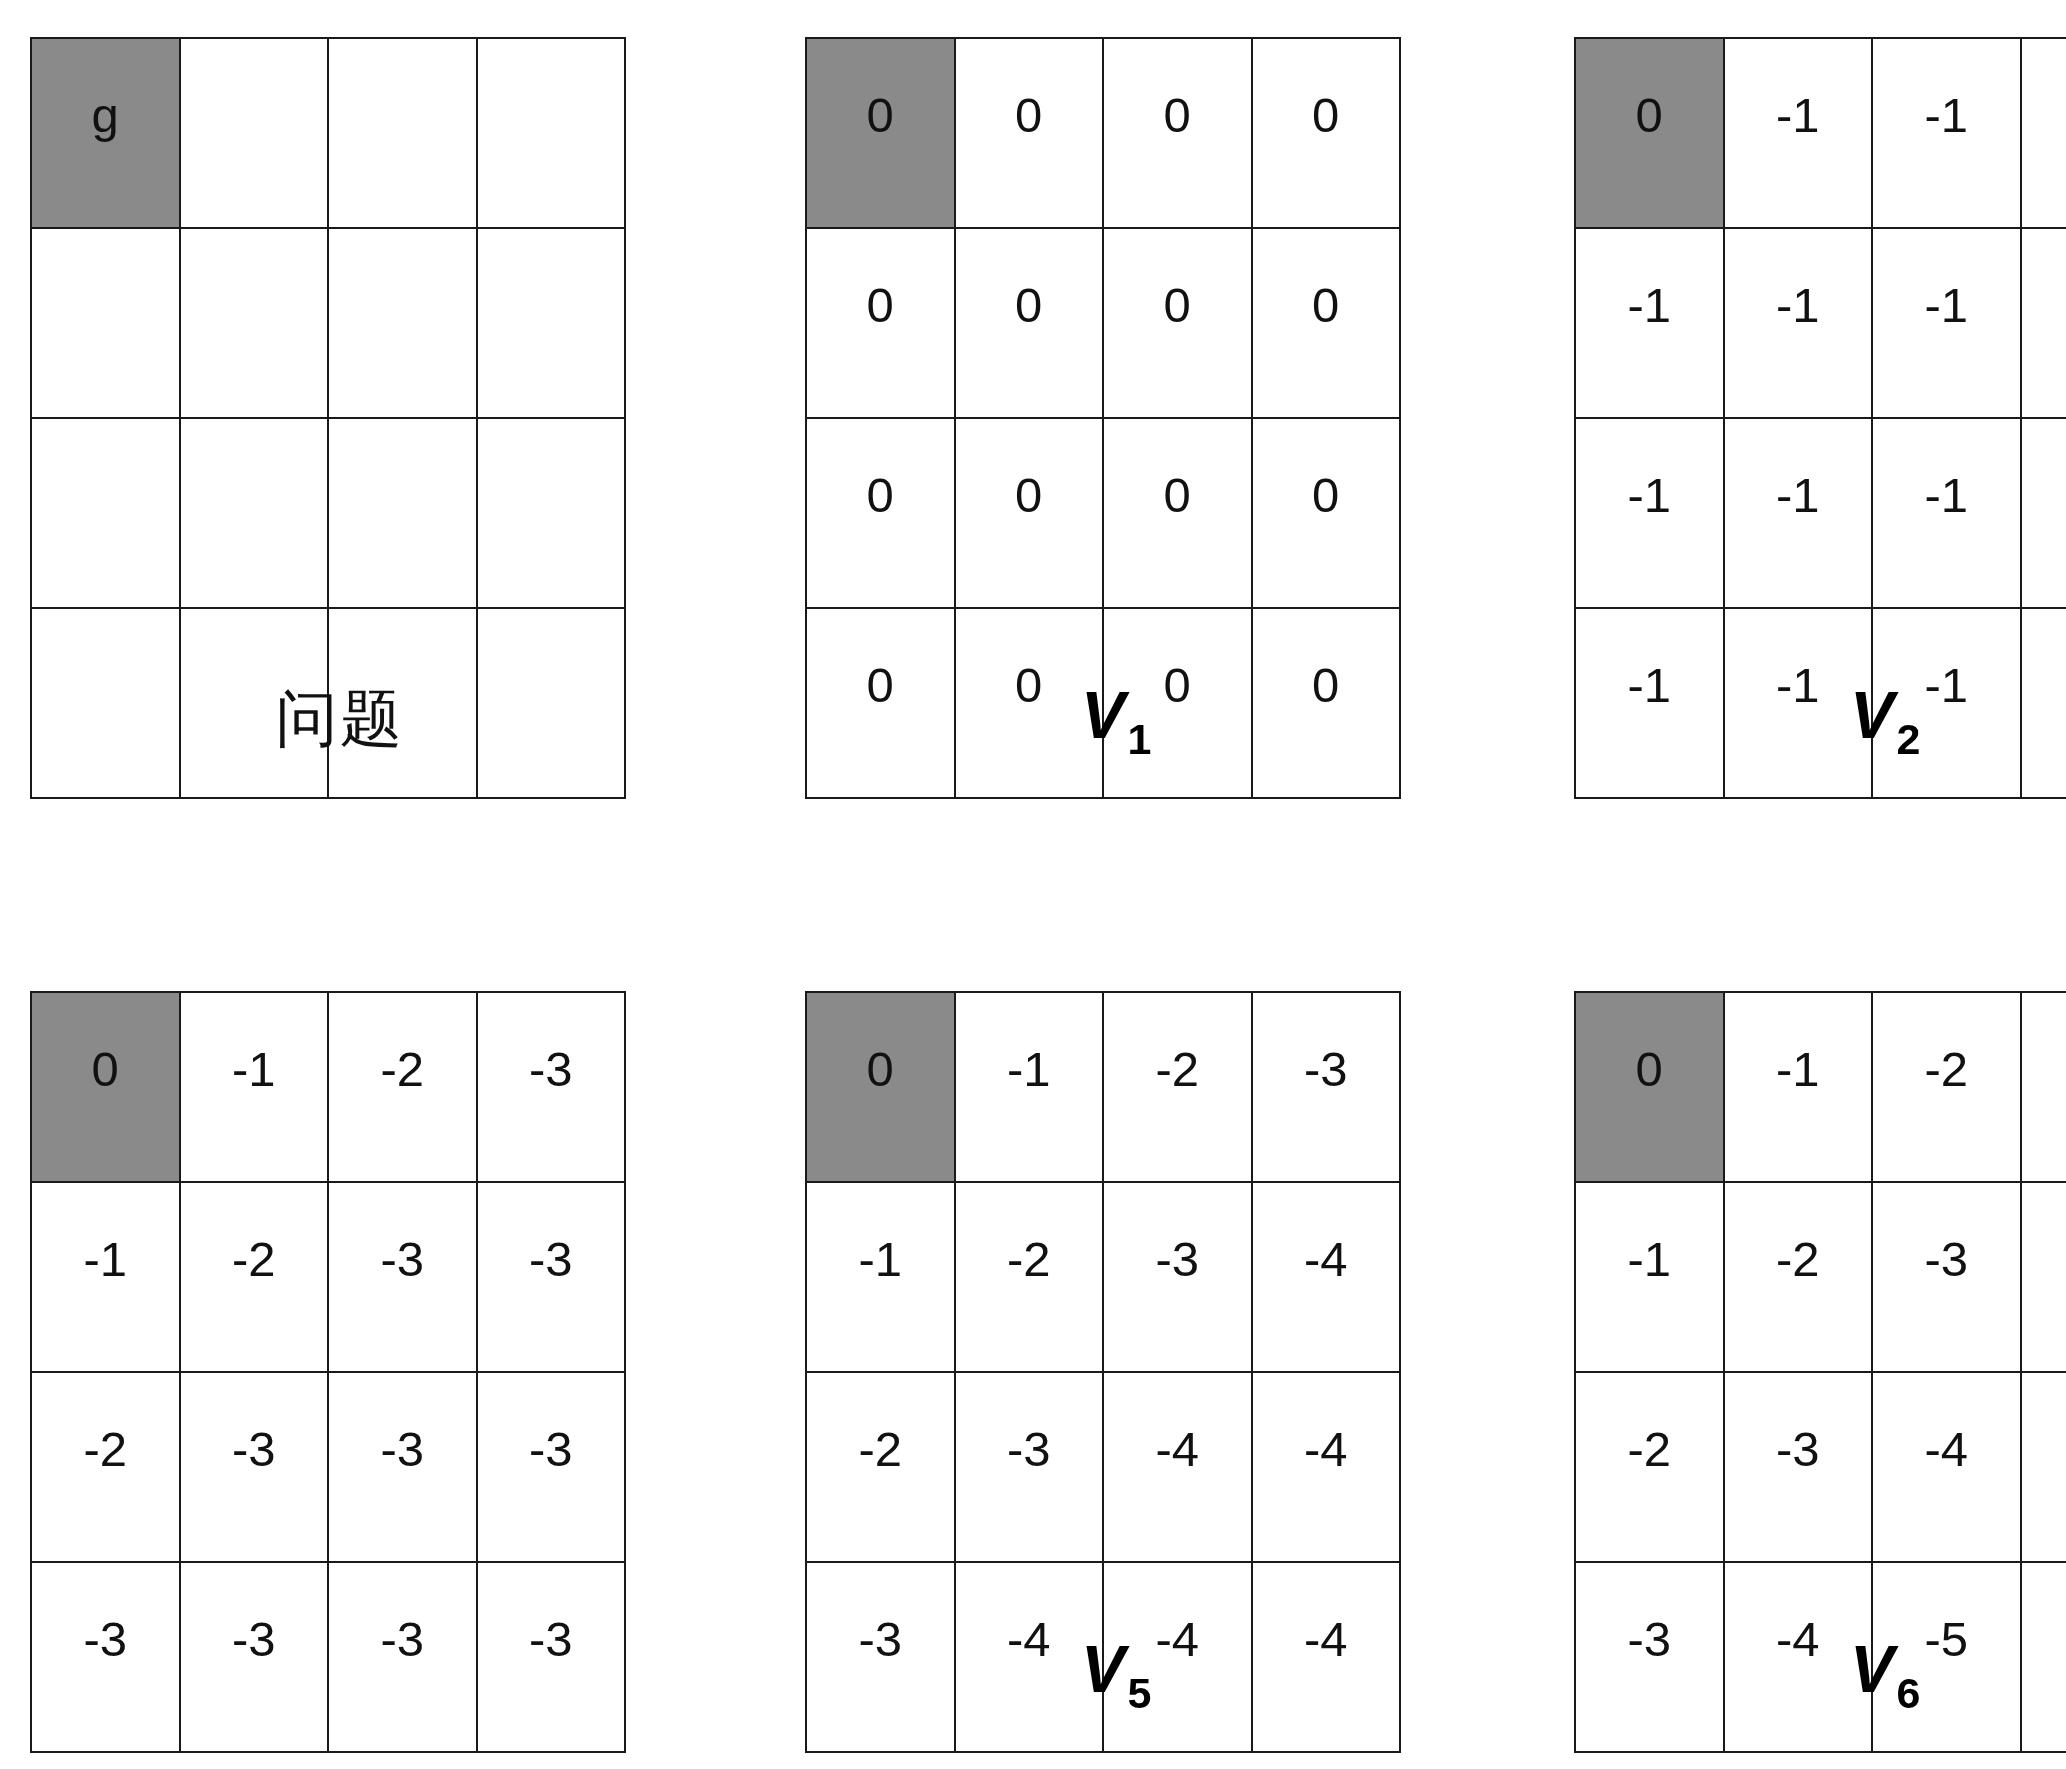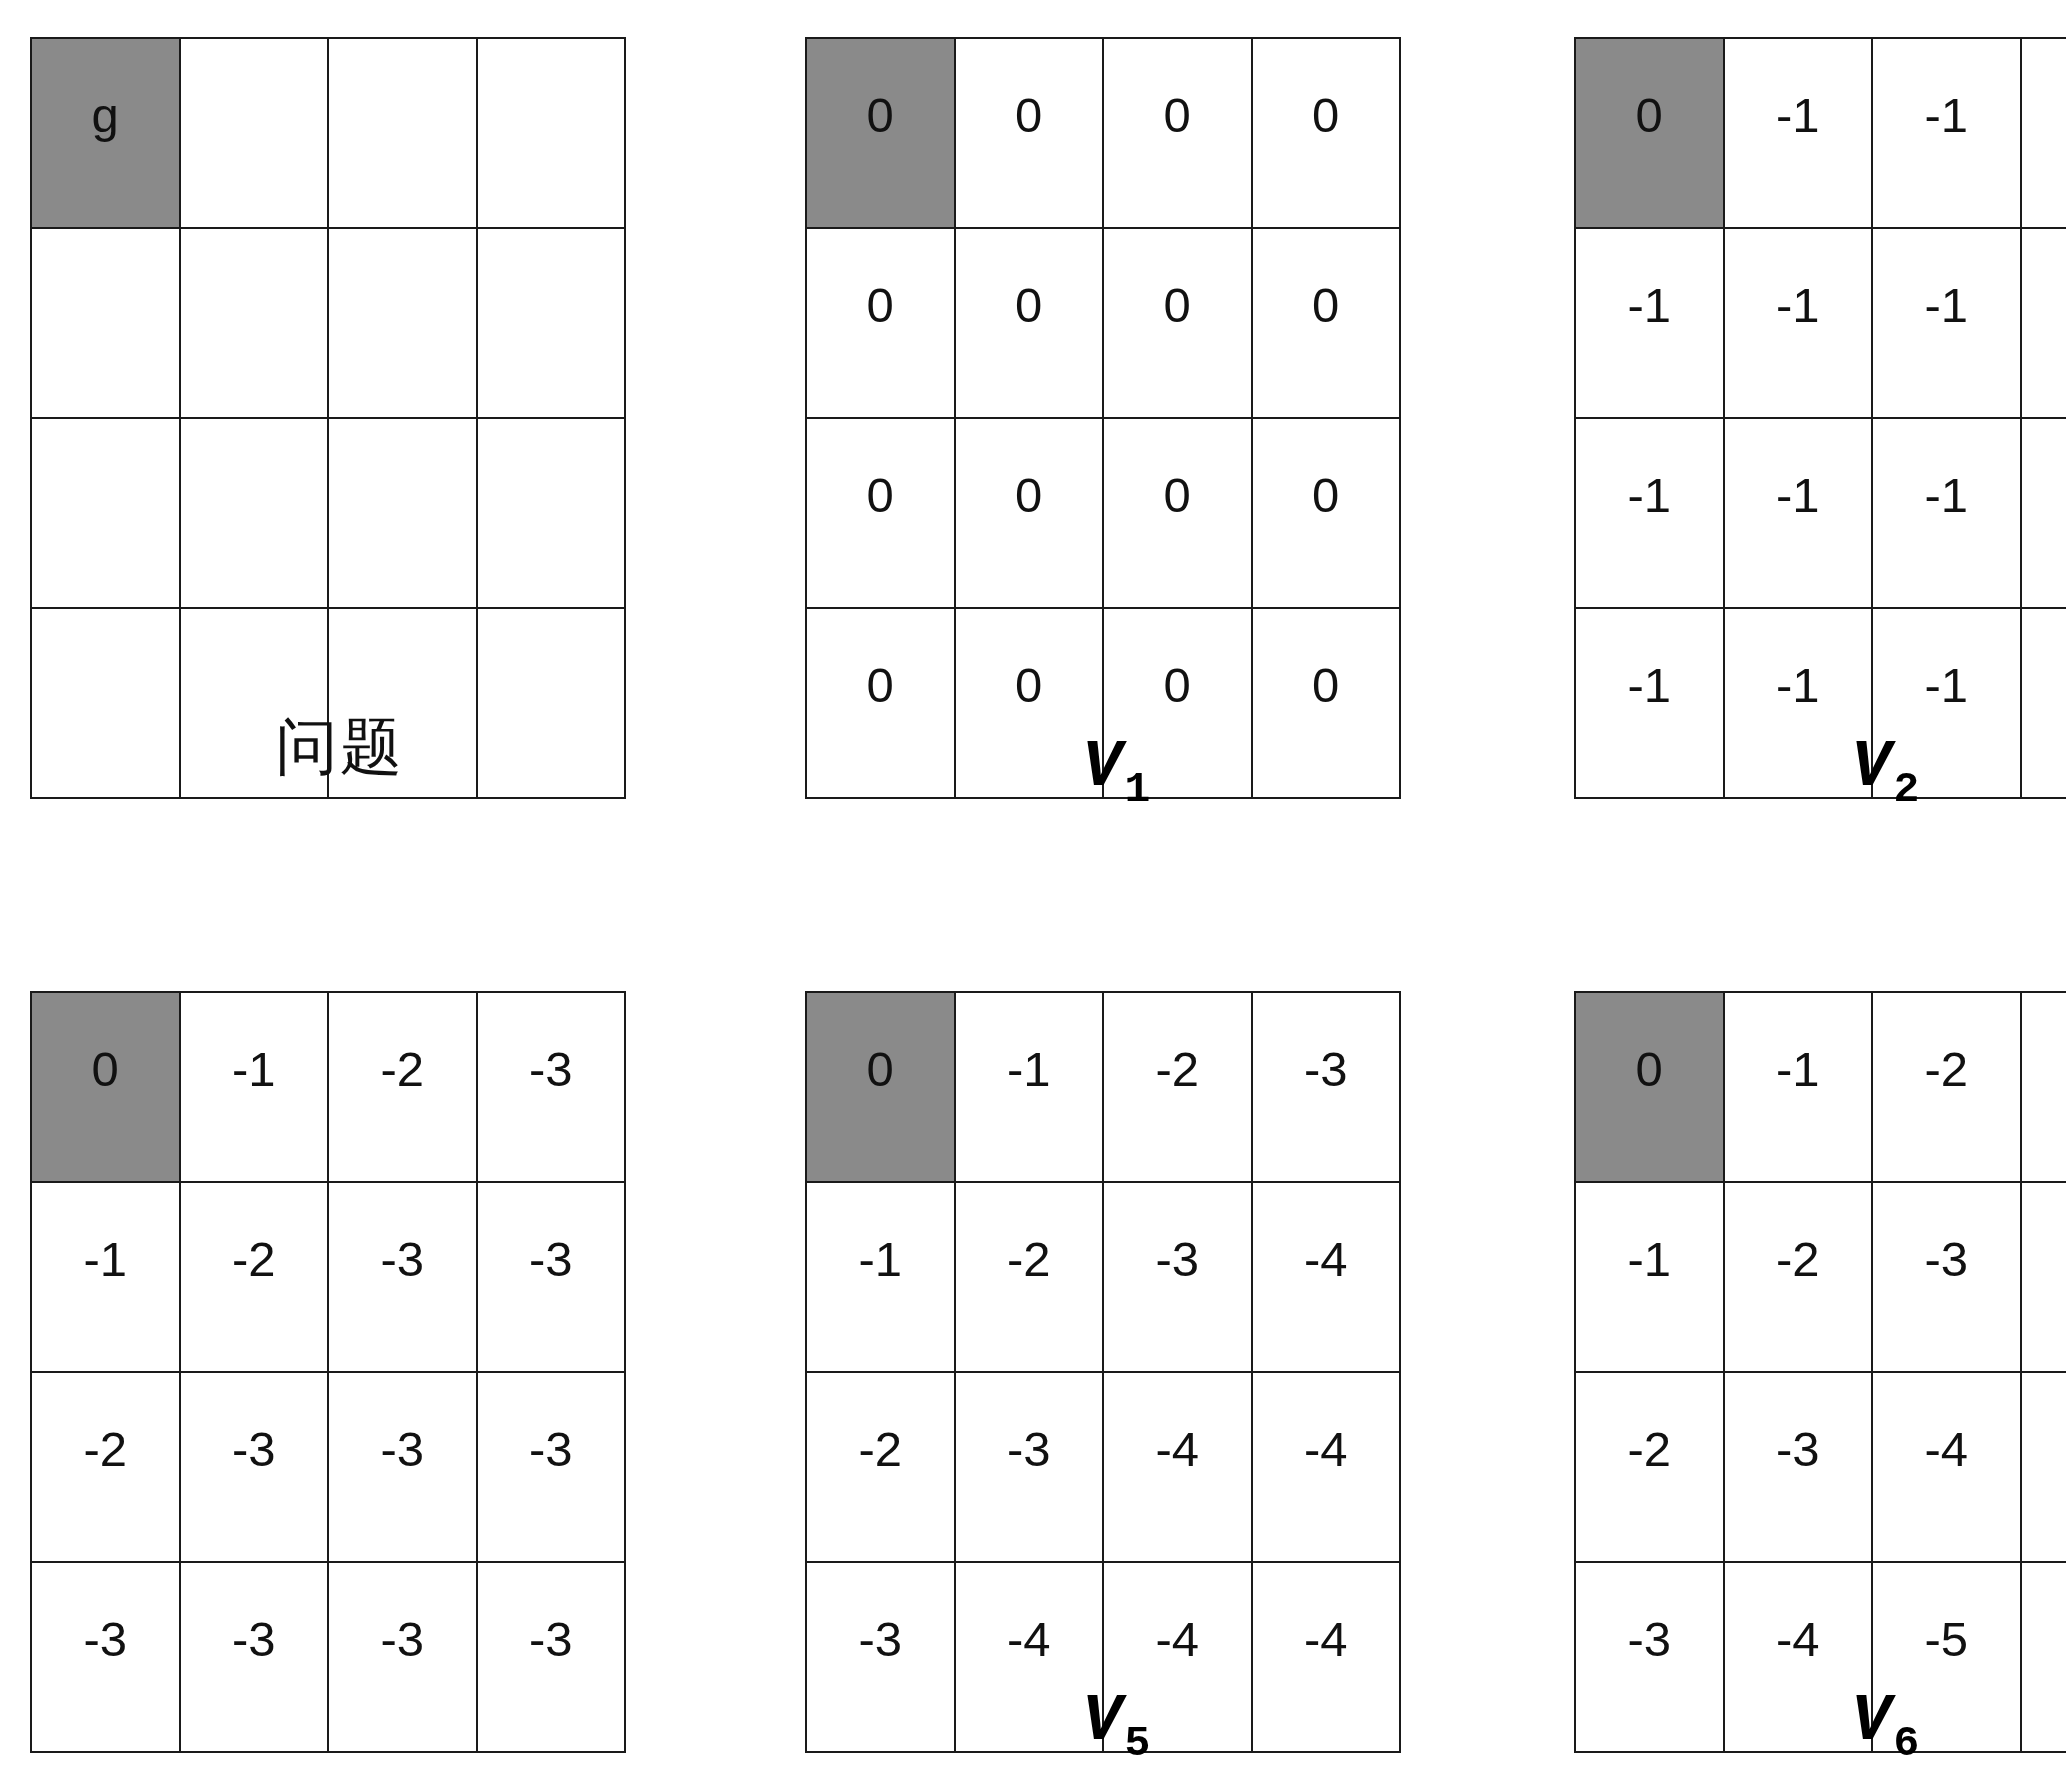--- a/index.html
+++ b/index.html
@@ -61,34 +61,33 @@
   }
   table.vgrid td.empty {
     color: transparent;
   }
 
   .caption {
     position: absolute;
     width: 620px;
     text-align: center;
     left: 0;
-    top: 668px;
+    top: 640px;
     white-space: nowrap;
   }
   .caption-han {
     font-family: "DejaVu Serif", "Liberation Serif", serif;
     font-size: 62px;
     font-weight: 400;
     color: #111111;
     letter-spacing: 2.5px;
   }
   .vlabel {
     display: inline-block;
-    font-family: Liberation Mono, monospace;
-    margin-top: 25px;
+    font-family: Liberation Sans, sans-serif;
   }
   .vlabel .v-char {
     font-style: italic;
     font-weight: 700;
     font-size: 66px;
     color: #000000;
   }
   .vlabel .v-sub {
     font-style: normal;
     font-weight: 700;

